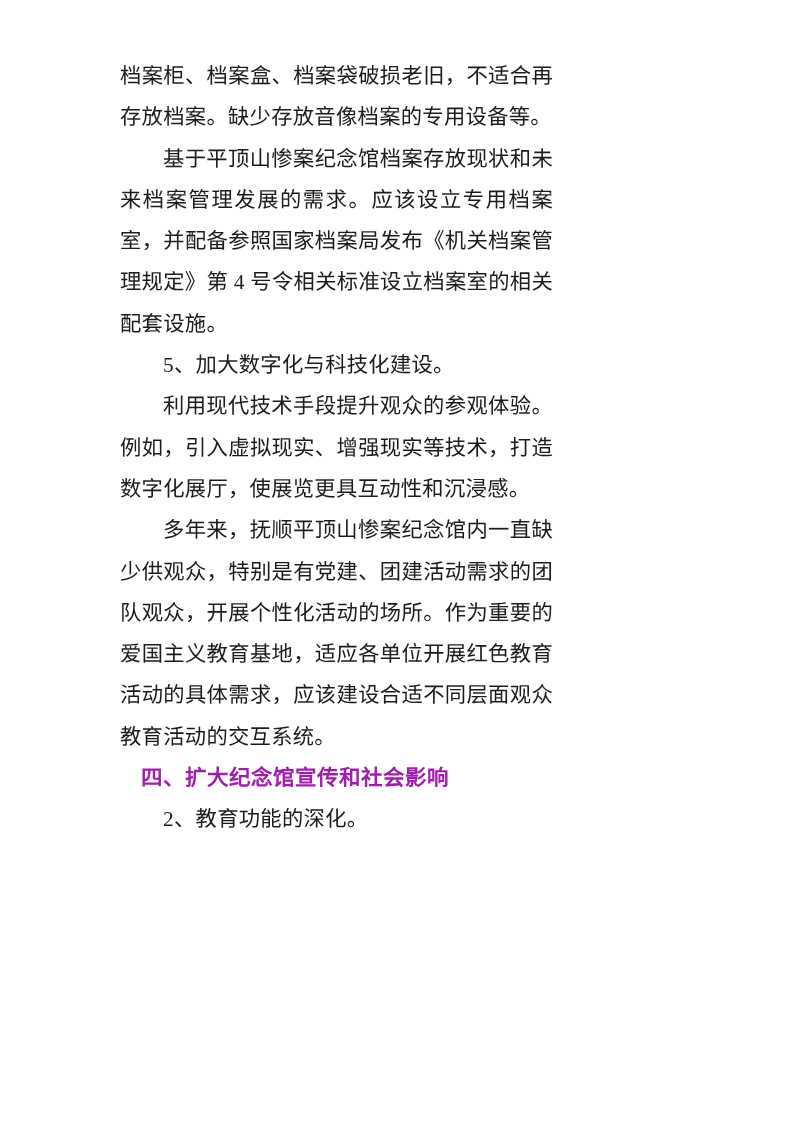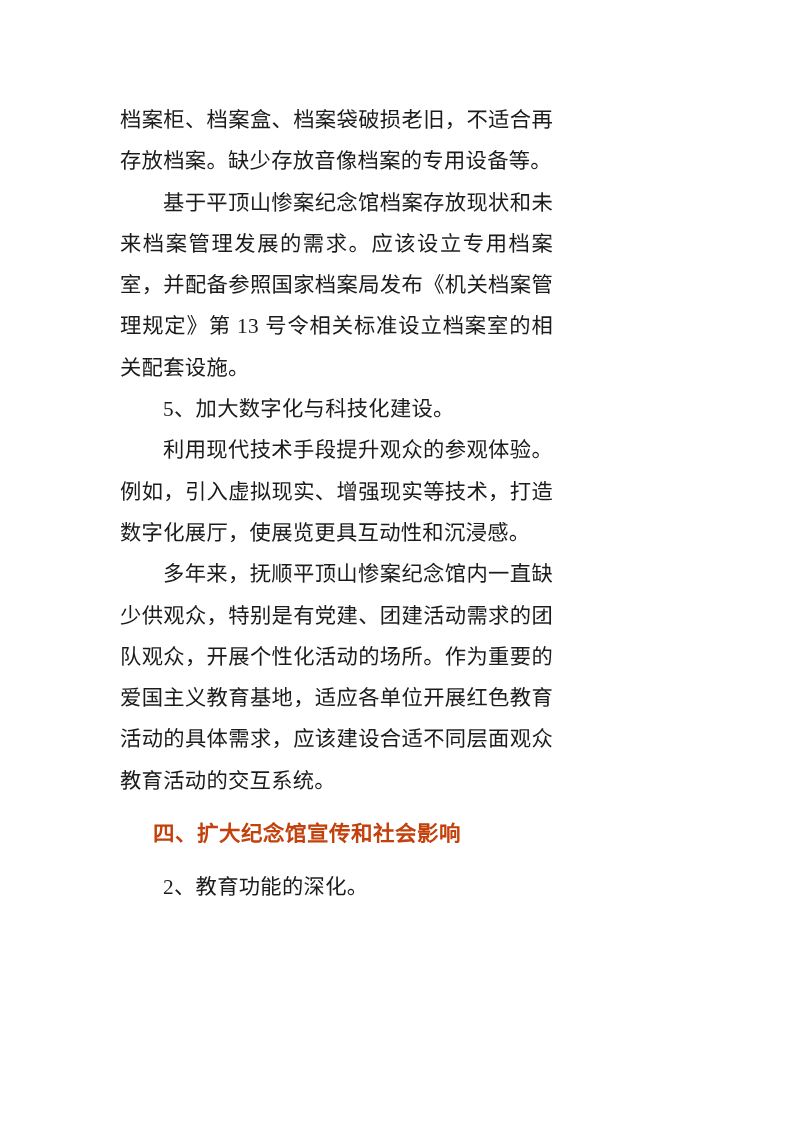--- a/index.html
+++ b/index.html
@@ -6,50 +6,50 @@
     margin: 0;
     padding: 0;
     background: #ffffff;
   }
   .page {
     position: relative;
     width: 671px;
     height: 1123px;
     background: #ffffff;
     box-sizing: border-box;
-    padding: 100px 118px 0 120px;
+    padding: 56px 118px 0 120px;
     overflow: hidden;
     font-family: "Liberation Serif", "DejaVu Serif", serif;
   }
   .para {
     margin: 0;
     font-size: 21.3px;
     line-height: 41.3px;
     color: #1b1b1b;
     text-align: justify;
     letter-spacing: 0.3px;
   }
   .indent-2 {
     text-indent: 43px;
   }
   .heading {
-    margin: 12px;
+    margin: 0;
     font-size: 21.5px;
     line-height: 41.3px;
-    color: #c2410c;
+    color: #a21caf;
     text-indent: 21px;
     font-weight: bold;
     font-family: "Liberation Sans", "DejaVu Sans", sans-serif;
     letter-spacing: 0.5px;
   }
 </style>
 </head>
 <body>
 
 <div class="page">
   <p class="para">档案柜、档案盒、档案袋破损老旧，不适合再存放档案。缺少存放音像档案的专用设备等。</p>
-  <p class="para indent-2">基于平顶山惨案纪念馆档案存放现状和未来档案管理发展的需求。应该设立专用档案室，并配备参照国家档案局发布《机关档案管理规定》第 13 号令相关标准设立档案室的相关配套设施。</p>
+  <p class="para indent-2">基于平顶山惨案纪念馆档案存放现状和未来档案管理发展的需求。应该设立专用档案室，并配备参照国家档案局发布《机关档案管理规定》第 4 号令相关标准设立档案室的相关配套设施。</p>
   <p class="para indent-2">5、加大数字化与科技化建设。</p>
   <p class="para indent-2">利用现代技术手段提升观众的参观体验。例如，引入虚拟现实、增强现实等技术，打造数字化展厅，使展览更具互动性和沉浸感。</p>
   <p class="para indent-2">多年来，抚顺平顶山惨案纪念馆内一直缺少供观众，特别是有党建、团建活动需求的团队观众，开展个性化活动的场所。作为重要的爱国主义教育基地，适应各单位开展红色教育活动的具体需求，应该建设合适不同层面观众教育活动的交互系统。</p>
   <p class="heading">四、扩大纪念馆宣传和社会影响</p>
   <p class="para indent-2">2、教育功能的深化。</p>
 </div>
 
 </body></html>

